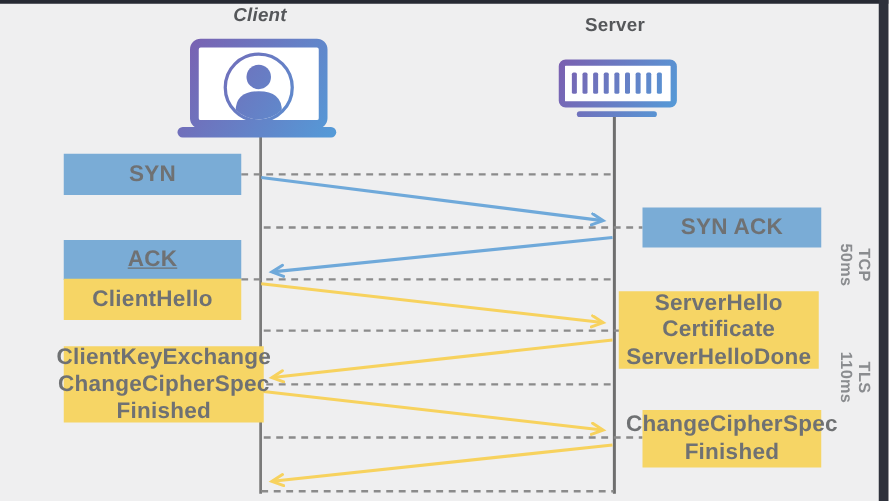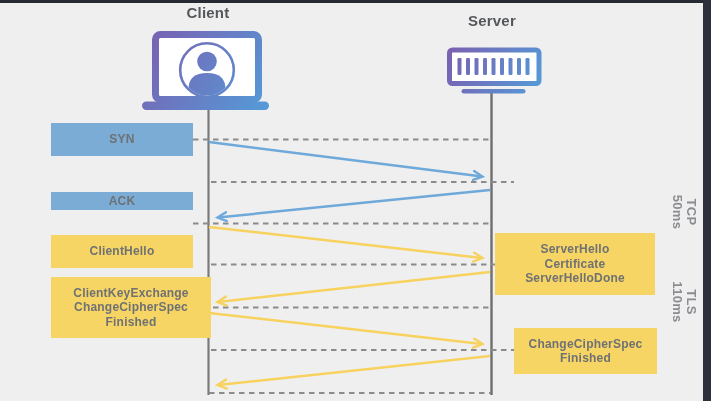--- a/index.html
+++ b/index.html
@@ -8,34 +8,34 @@
     background:#efeff0; overflow:hidden;
     font-family:"Liberation Sans","DejaVu Sans",sans-serif;
   }
   .frame-top { position:absolute; left:0; top:0; width:711px; height:3px; background:#272a33; }
   .frame-right { position:absolute; right:0; top:0; width:8px; height:401px; background:#2e313b; }
 
   .actor-title {
     position:absolute; width:110px; text-align:center;
     font-size:15px; font-weight:bold; color:#55575a; letter-spacing:.2px;
   }
-  .client-title { left:153px; top:4px; }
+  .client-title { left:153px; top:4px;font-style:italic; }
   .server-title { left:437px; top:12px; }
 
   .msg-box {
     position:absolute; display:flex; align-items:center; justify-content:center;
-    text-align:center; font-weight:bold; color:#6f7173; font-size:12px;
+    text-align:center; font-weight:bold; color:#6f7173; font-size:18px;
     line-height:1.2; white-space:pre-line; letter-spacing:.2px;
   }
   .tcp { background:#7aacd6; }
   .tls { background:#f6d565; }
 
   .box-syn              { left:51px; top:123px; width:142px; height:33px; }
-  .box-ack              { left:51px; top:192px; width:142px; height:18px; }
-  .box-client-hello     { left:51px; top:223px; width:142px; height:33px;margin-top:12px; }
+  .box-ack              { left:51px; top:192px; width:142px; height:32px;text-decoration:underline; }
+  .box-client-hello     { left:51px; top:223px; width:142px; height:33px; }
   .box-client-key       { left:51px; top:277px; width:160px; height:61px; }
   .box-syn-ack          { left:514px; top:166px; width:143px; height:32px; }
   .box-server-hello     { left:495px; top:233px; width:160px; height:62px; }
   .box-change-cipher    { left:514px; top:328px; width:143px; height:46px; }
 
   .phase-label {
     position:absolute; width:70px; height:44px;
     display:flex; flex-direction:column; align-items:center; justify-content:center;
     transform:rotate(90deg);
     font-weight:bold; color:#8a8c8f; font-size:13px; line-height:1.1; letter-spacing:.3px;
@@ -118,20 +118,21 @@
         <rect x="500" y="58" width="4" height="17" rx="1.3"></rect>
         <rect x="508.5" y="58" width="4" height="17" rx="1.3"></rect>
         <rect x="517" y="58" width="4" height="17" rx="1.3"></rect>
         <rect x="525.5" y="58" width="4" height="17" rx="1.3"></rect>
       </g>
       <rect x="461.5" y="89" width="64" height="4.6" rx="2.3" fill="url(#gradServer)"></rect>
     </g>
   </svg>
 
   <div class="msg-box tcp box-syn">SYN</div>
+  <div class="msg-box tcp box-syn-ack">SYN ACK</div>
   <div class="msg-box tcp box-ack">ACK</div>
   <div class="msg-box tls box-client-hello">ClientHello</div>
   <div class="msg-box tls box-server-hello">ServerHello
 Certificate
 ServerHelloDone</div>
   <div class="msg-box tls box-client-key">ClientKeyExchange
 ChangeCipherSpec
 Finished</div>
   <div class="msg-box tls box-change-cipher">ChangeCipherSpec
 Finished</div>

